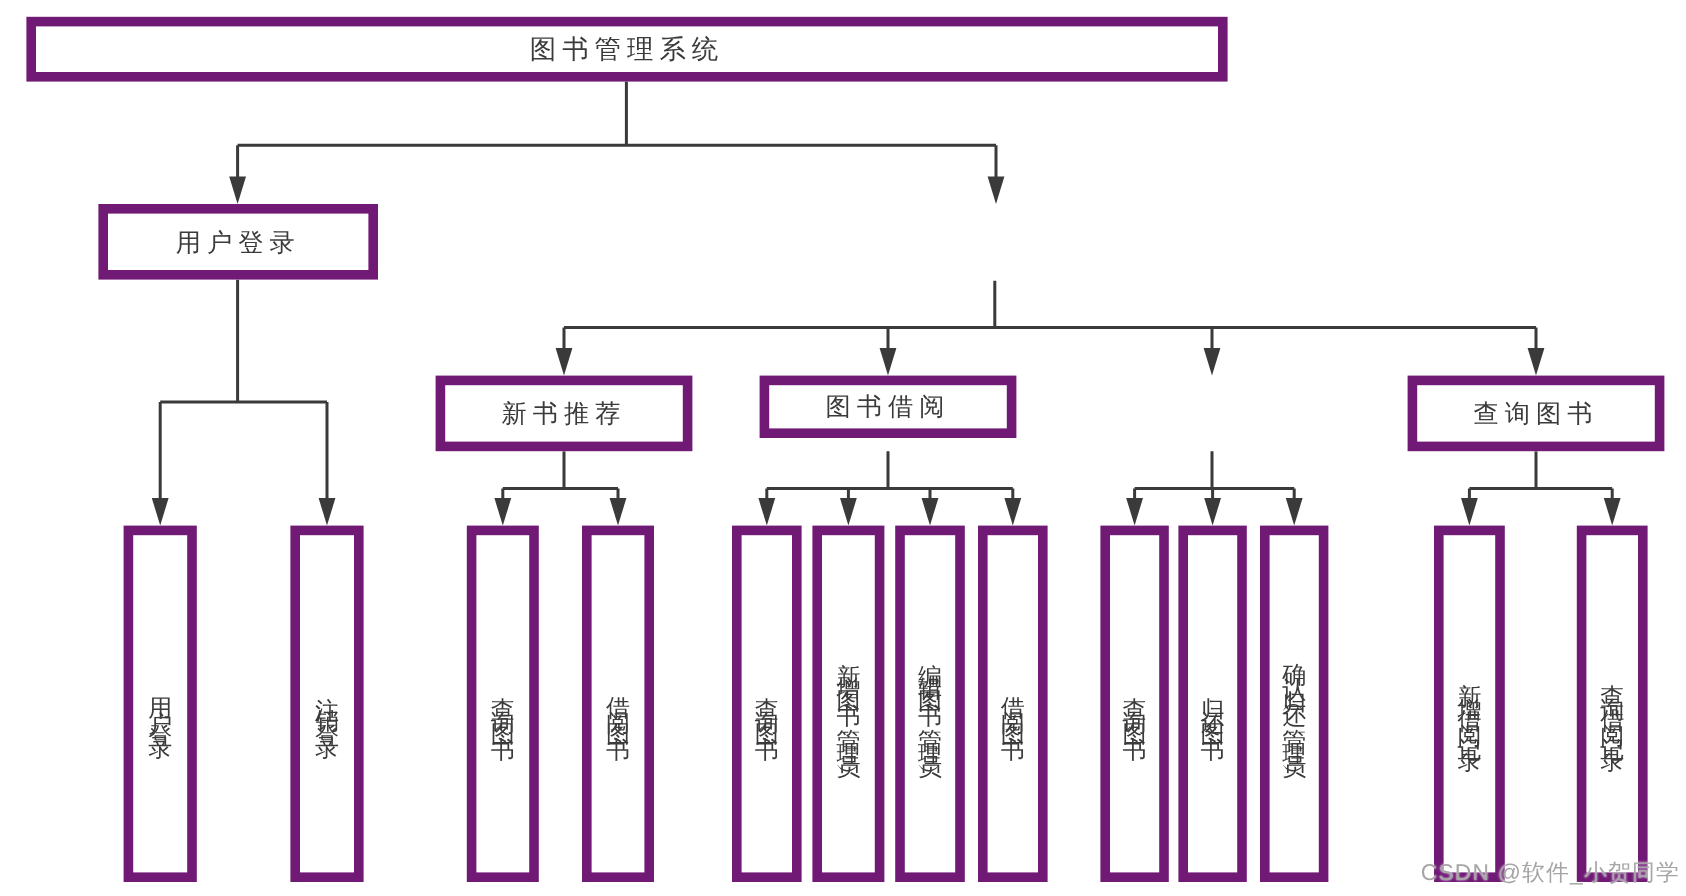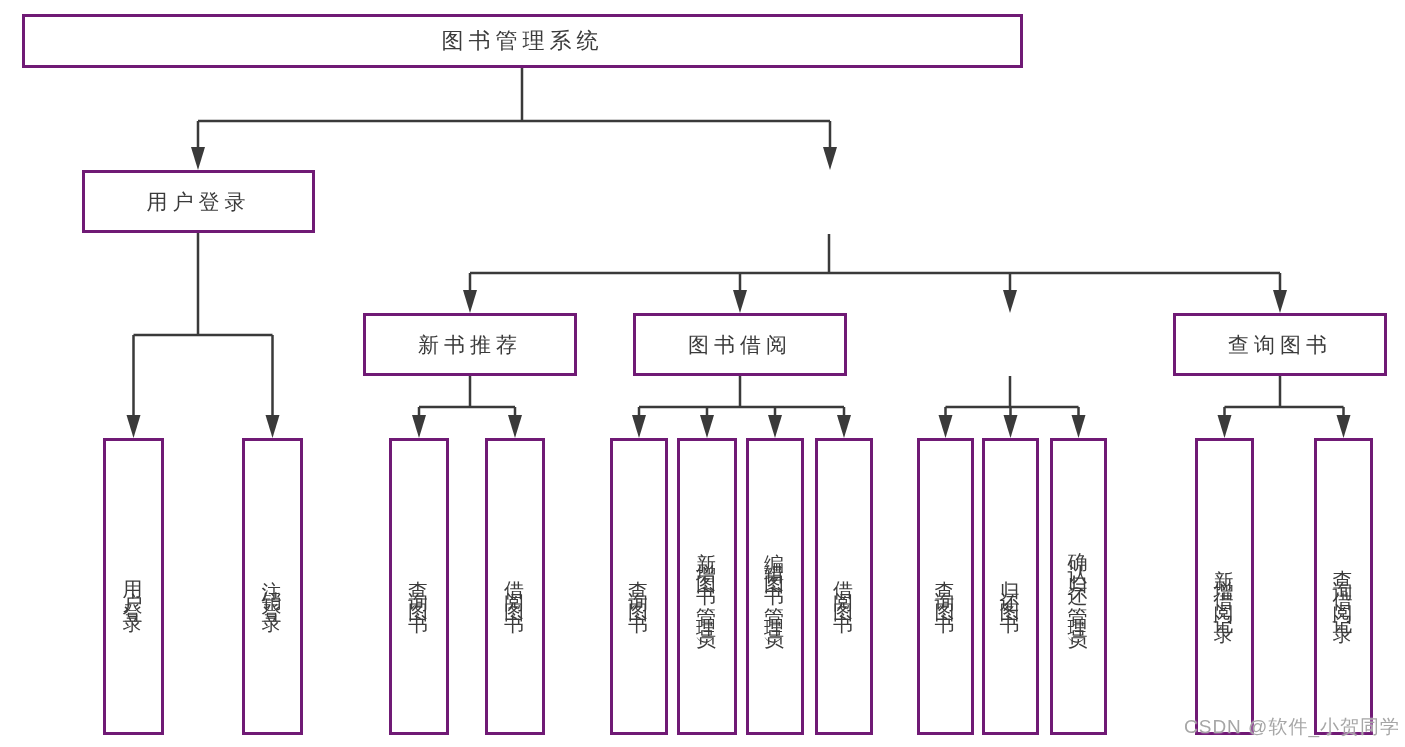--- a/index.html
+++ b/index.html
@@ -14,21 +14,21 @@
   }
   .connectors {
     position: absolute;
     left: 0; top: 0;
     width: 1405px; height: 747px;
   }
   .box {
     position: absolute;
     box-sizing: border-box;
     background: #ffffff;
-    border: 3px solid #701a75;
+    border: 8px solid #701a75;
     display: flex;
     align-items: center;
     justify-content: center;
   }
   .hlabel {
     font-size: 21px;
     letter-spacing: 5px;
     white-space: nowrap;
     color: #3b3b3b;
   }
@@ -94,21 +94,21 @@
     <span class="hlabel root-label">图书管理系统</span>
   </div>
 
   <div class="box" style="left:82px; top:170px; width:233px; height:63px;">
     <span class="hlabel">用户登录</span>
   </div>
 
   <div class="box" style="left:363px; top:313px; width:214px; height:63px;text-align:right;">
     <span class="hlabel">新书推荐</span>
   </div>
-  <div class="box" style="left:633px; top:313px; width:214px; height:63px;">
+  <div class="box" style="left:633px; top:313px; width:214px; height:52px;">
     <span class="hlabel">图书借阅</span>
   </div>
   <div class="box" style="left:1173px; top:313px; width:214px; height:63px;">
     <span class="hlabel">查询图书</span>
   </div>
 
   <div class="box" style="left:103px; top:438px; width:61px; height:297px;">
     <span class="vlabel">用户登录</span>
   </div>
   <div class="box" style="left:242px; top:438px; width:61px; height:297px;">

